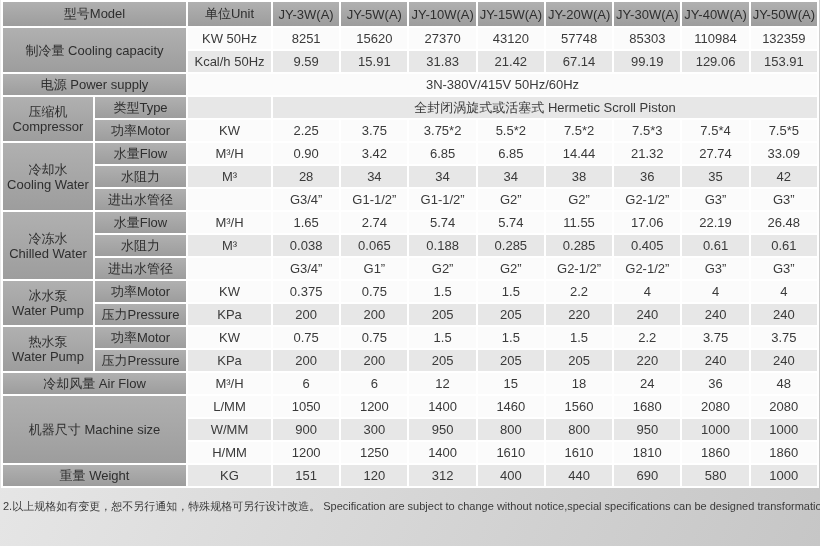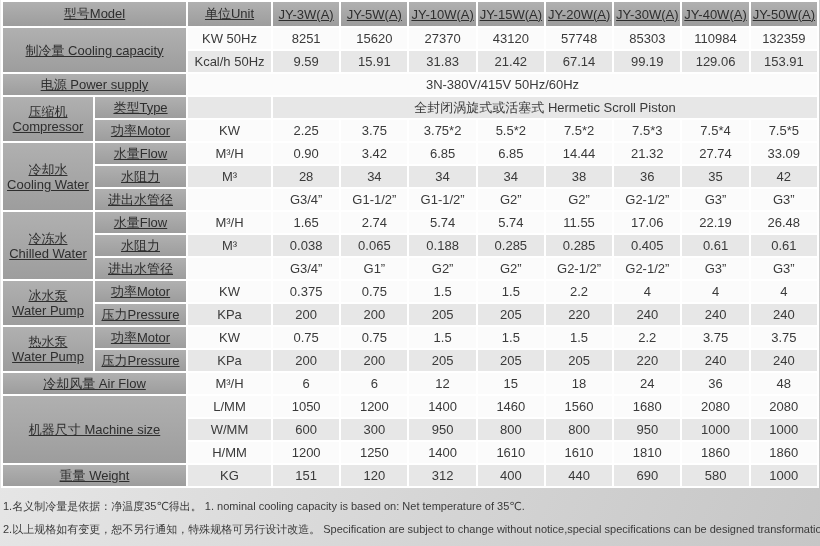--- a/index.html
+++ b/index.html
@@ -17,21 +17,20 @@
   th,td{
     padding:0;margin:0;text-align:center;vertical-align:middle;
     font-size:13px;font-weight:normal;color:#3a3a3a;
     overflow:hidden;white-space:nowrap;
   }
   th{height:24px;}
   td{height:21px;}
   .hdr,.lbl,.sub{
     background:linear-gradient(180deg,#b0b0b0 0%,#9d9d9d 100%);
     color:#2e2e2e;
-    text-decoration:underline;
   }
   td.lbl{white-space:pre-line;line-height:15px;}
   tr.w td.unit, tr.w td.val, tr.w td.merged{background:#fbfbfb;}
   tr.g td.unit, tr.g td.val, tr.g td.merged{background:#e7e7e7;}
   .notes{
     margin:7px 0 0 3px;
     font-size:11px;color:#3a3a3a;line-height:23px;white-space:nowrap;
   }
 </style>
 </head>
@@ -259,21 +258,21 @@
         <td class="val">1200</td>
         <td class="val">1400</td>
         <td class="val">1460</td>
         <td class="val">1560</td>
         <td class="val">1680</td>
         <td class="val">2080</td>
         <td class="val">2080</td>
       </tr>
       <tr class="g">
         <td class="unit">W/MM</td>
-        <td class="val">600</td>
+        <td class="val">900</td>
         <td class="val">300</td>
         <td class="val">950</td>
         <td class="val">800</td>
         <td class="val">800</td>
         <td class="val">950</td>
         <td class="val">1000</td>
         <td class="val">1000</td>
       </tr>
       <tr class="w">
         <td class="unit">H/MM</td>
@@ -295,15 +294,14 @@
         <td class="val">400</td>
         <td class="val">440</td>
         <td class="val">690</td>
         <td class="val">580</td>
         <td class="val">1000</td>
       </tr>
     </tbody>
 </table>
 
 <div class="notes">
-  <div>1.名义制冷量是依据：净温度35℃得出。 1. nominal cooling capacity is based on: Net temperature of 35℃.</div>
   <div>2.以上规格如有变更，恕不另行通知，特殊规格可另行设计改造。  Specification are subject to change without notice,special specifications can be designed transformation.</div>
 </div>
 
 </body></html>

